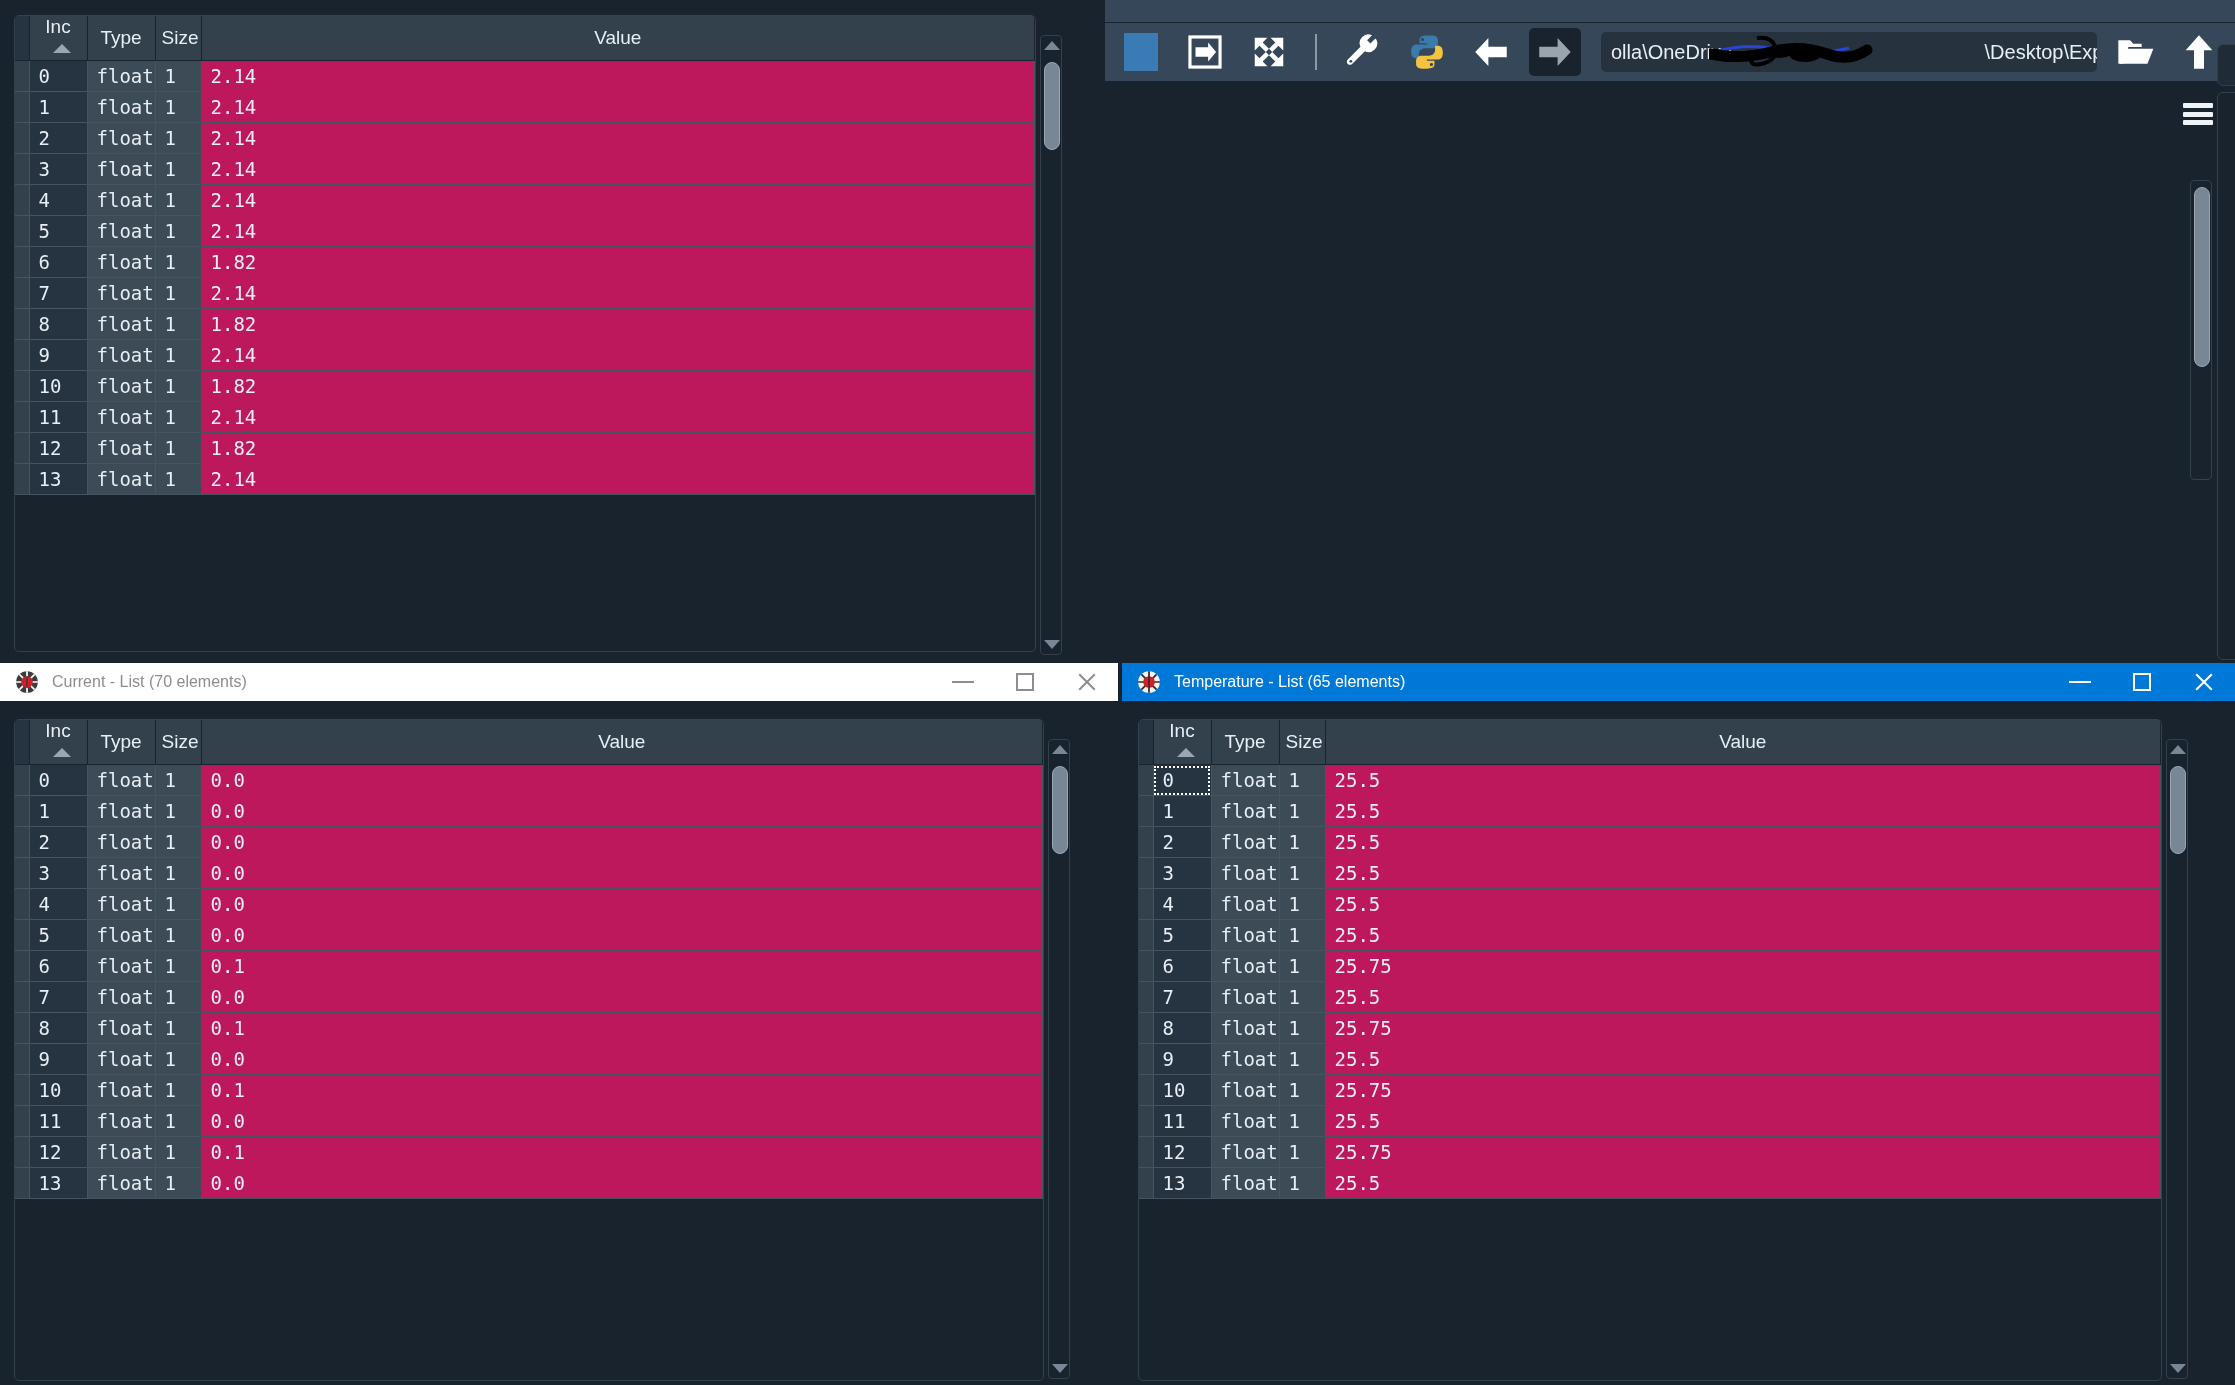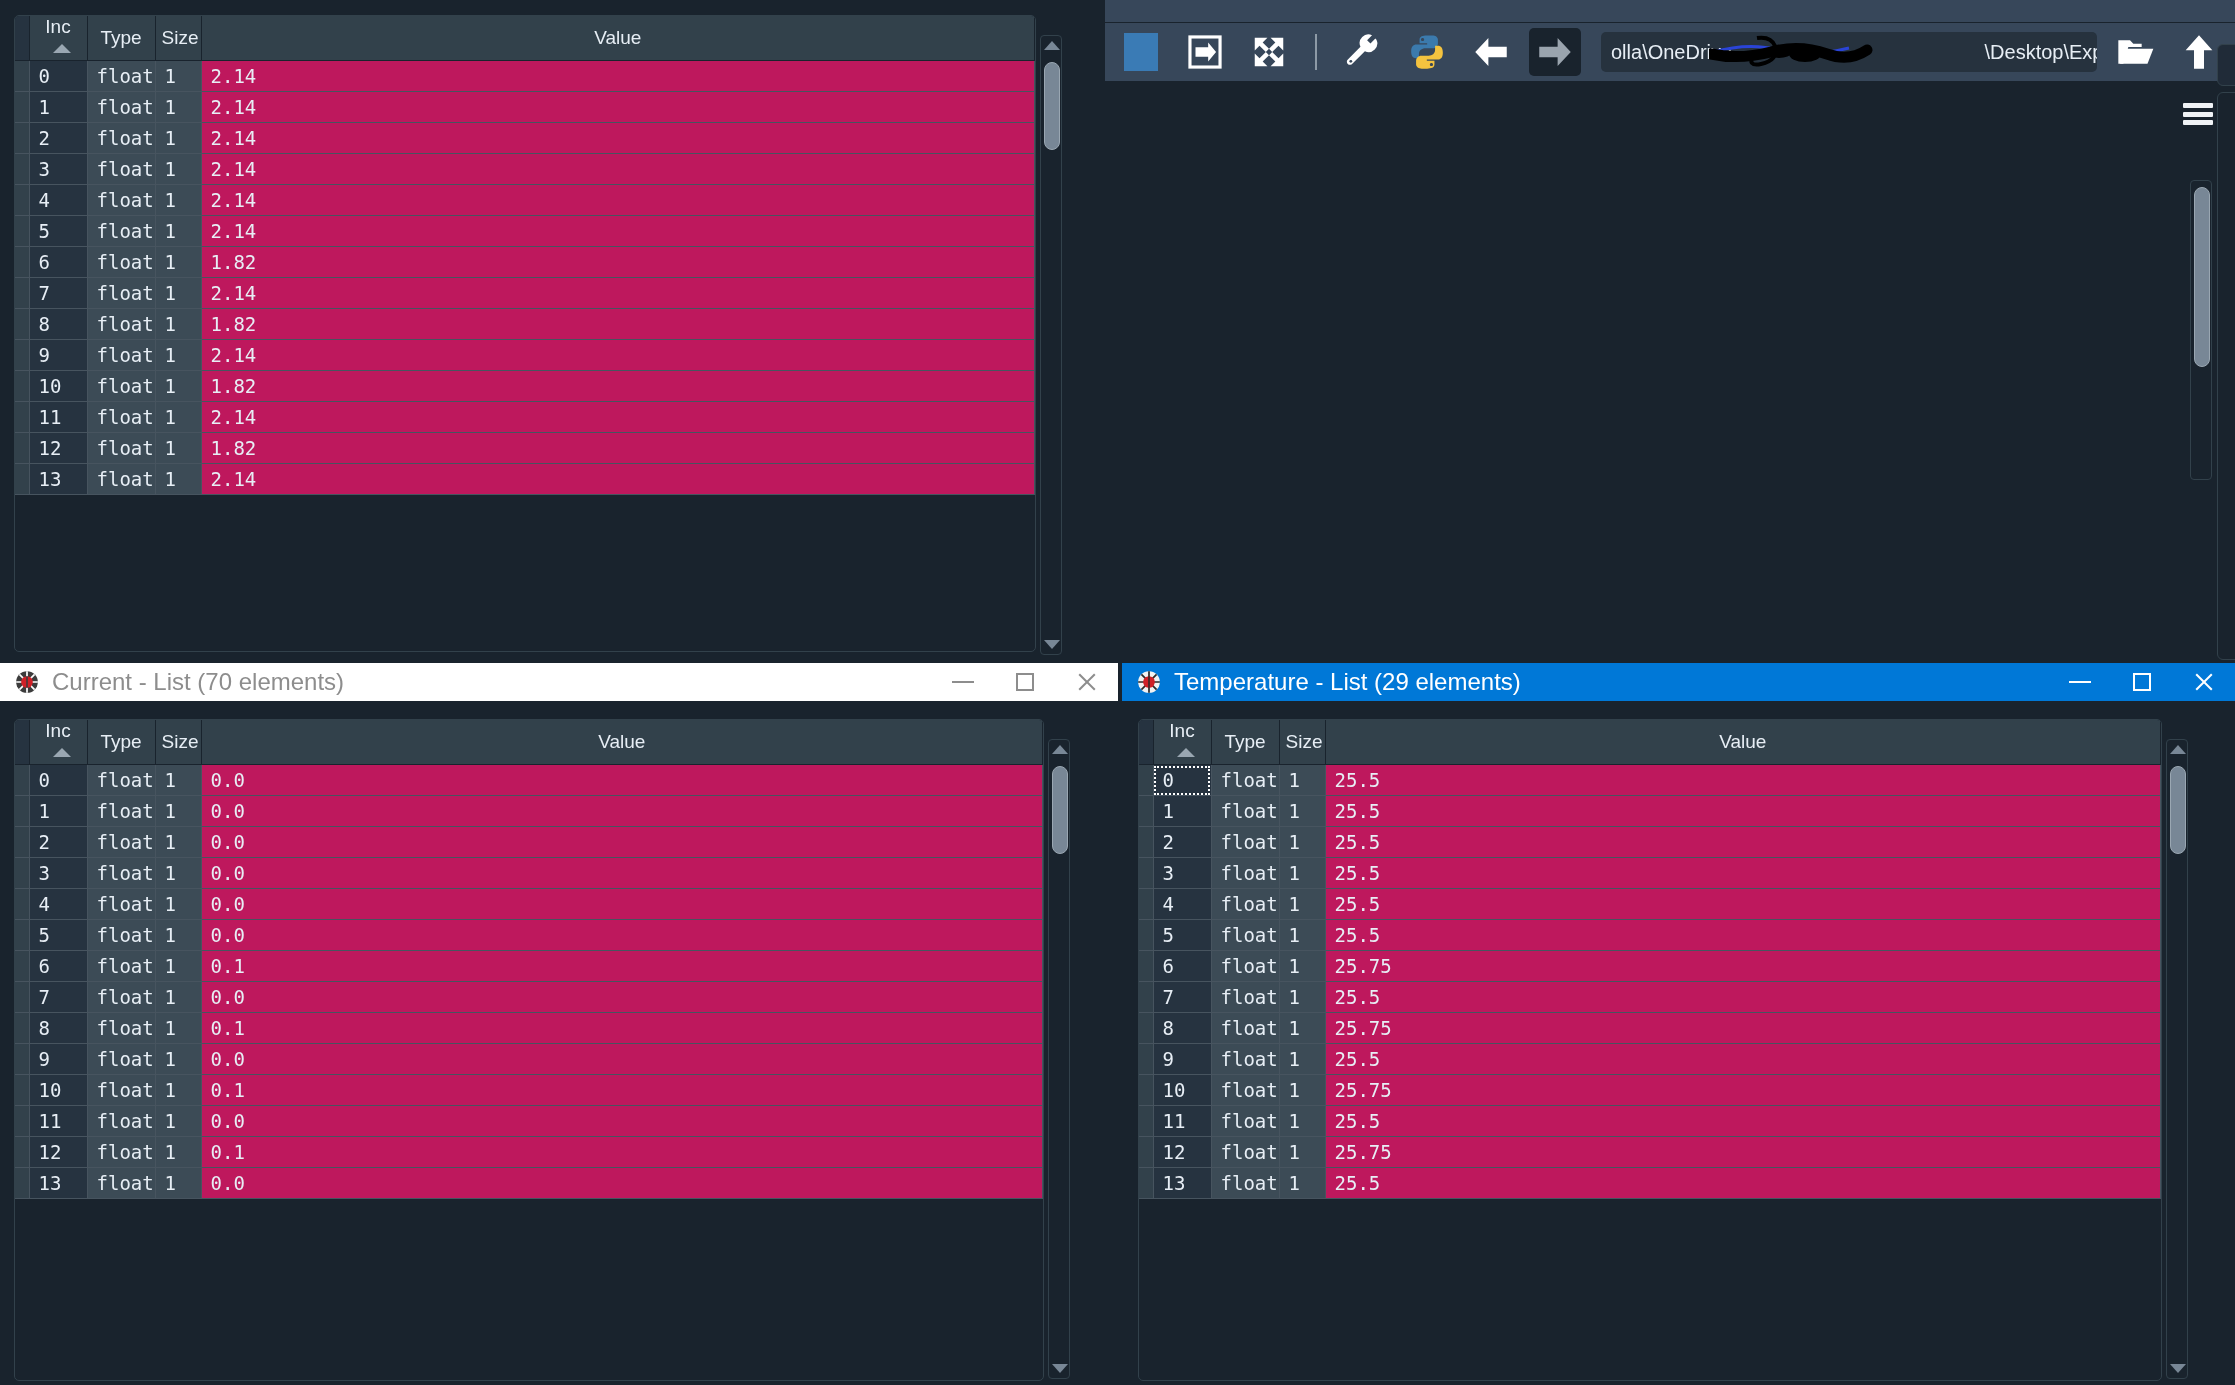--- a/index.html
+++ b/index.html
@@ -81,21 +81,21 @@
     position: absolute; left: 3px; width: 16px;
     background: #788796; border-radius: 8px;
     border: 1px solid #9aa7b2;
   }
 
   
   .win { position: absolute; }
   .win-title {
     height: 38px; display: flex; align-items: center;
     padding-left: 14px;
-    font-size: 24px;
+    font-size: 16px;
   }
   .win-title.inactive { background: #ffffff; color: #8d8d8d; }
   .win-title.active   { background: #0078d7; color: #ffffff; }
   .win-title .spider { width: 26px; height: 26px; margin-right: 12px; flex: 0 0 auto; }
   .win-ctl { margin-left: auto; display: flex; height: 38px; }
   .win-ctl > div {
     width: 62px; height: 38px;
     display: flex; align-items: center; justify-content: center;
   }
   .ctl-min { width: 22px; height: 2px; background: currentColor; }
@@ -500,21 +500,21 @@
   </div>
 
   <div class="win" style="left:1122px; top:663px; width:1113px; height:722px;">
     <div class="win-title active">
       <svg class="spider" viewBox="0 0 24 24">
         <circle cx="12" cy="12" r="10" fill="#f2f2f2"></circle>
         <path d="M12 2 L12 22 M2 12 L22 12 M5 5 L19 19 M19 5 L5 19" stroke="#2b2b2b" stroke-width="1.6"></path>
         <circle cx="12" cy="12" r="5.4" fill="#cf2027"></circle>
         <path d="M12 6.6 L12 17.4" stroke="#2b2b2b" stroke-width="1.4"></path>
       </svg>
-      <span>Temperature - List (29 elements)</span>
+      <span>Temperature - List (65 elements)</span>
       <div class="win-ctl">
         <div>
             <div class="ctl-min"></div>
           </div>
         <div>
             <div class="ctl-max"></div>
           </div>
         <div>
             <div class="ctl-x"></div>
           </div>

